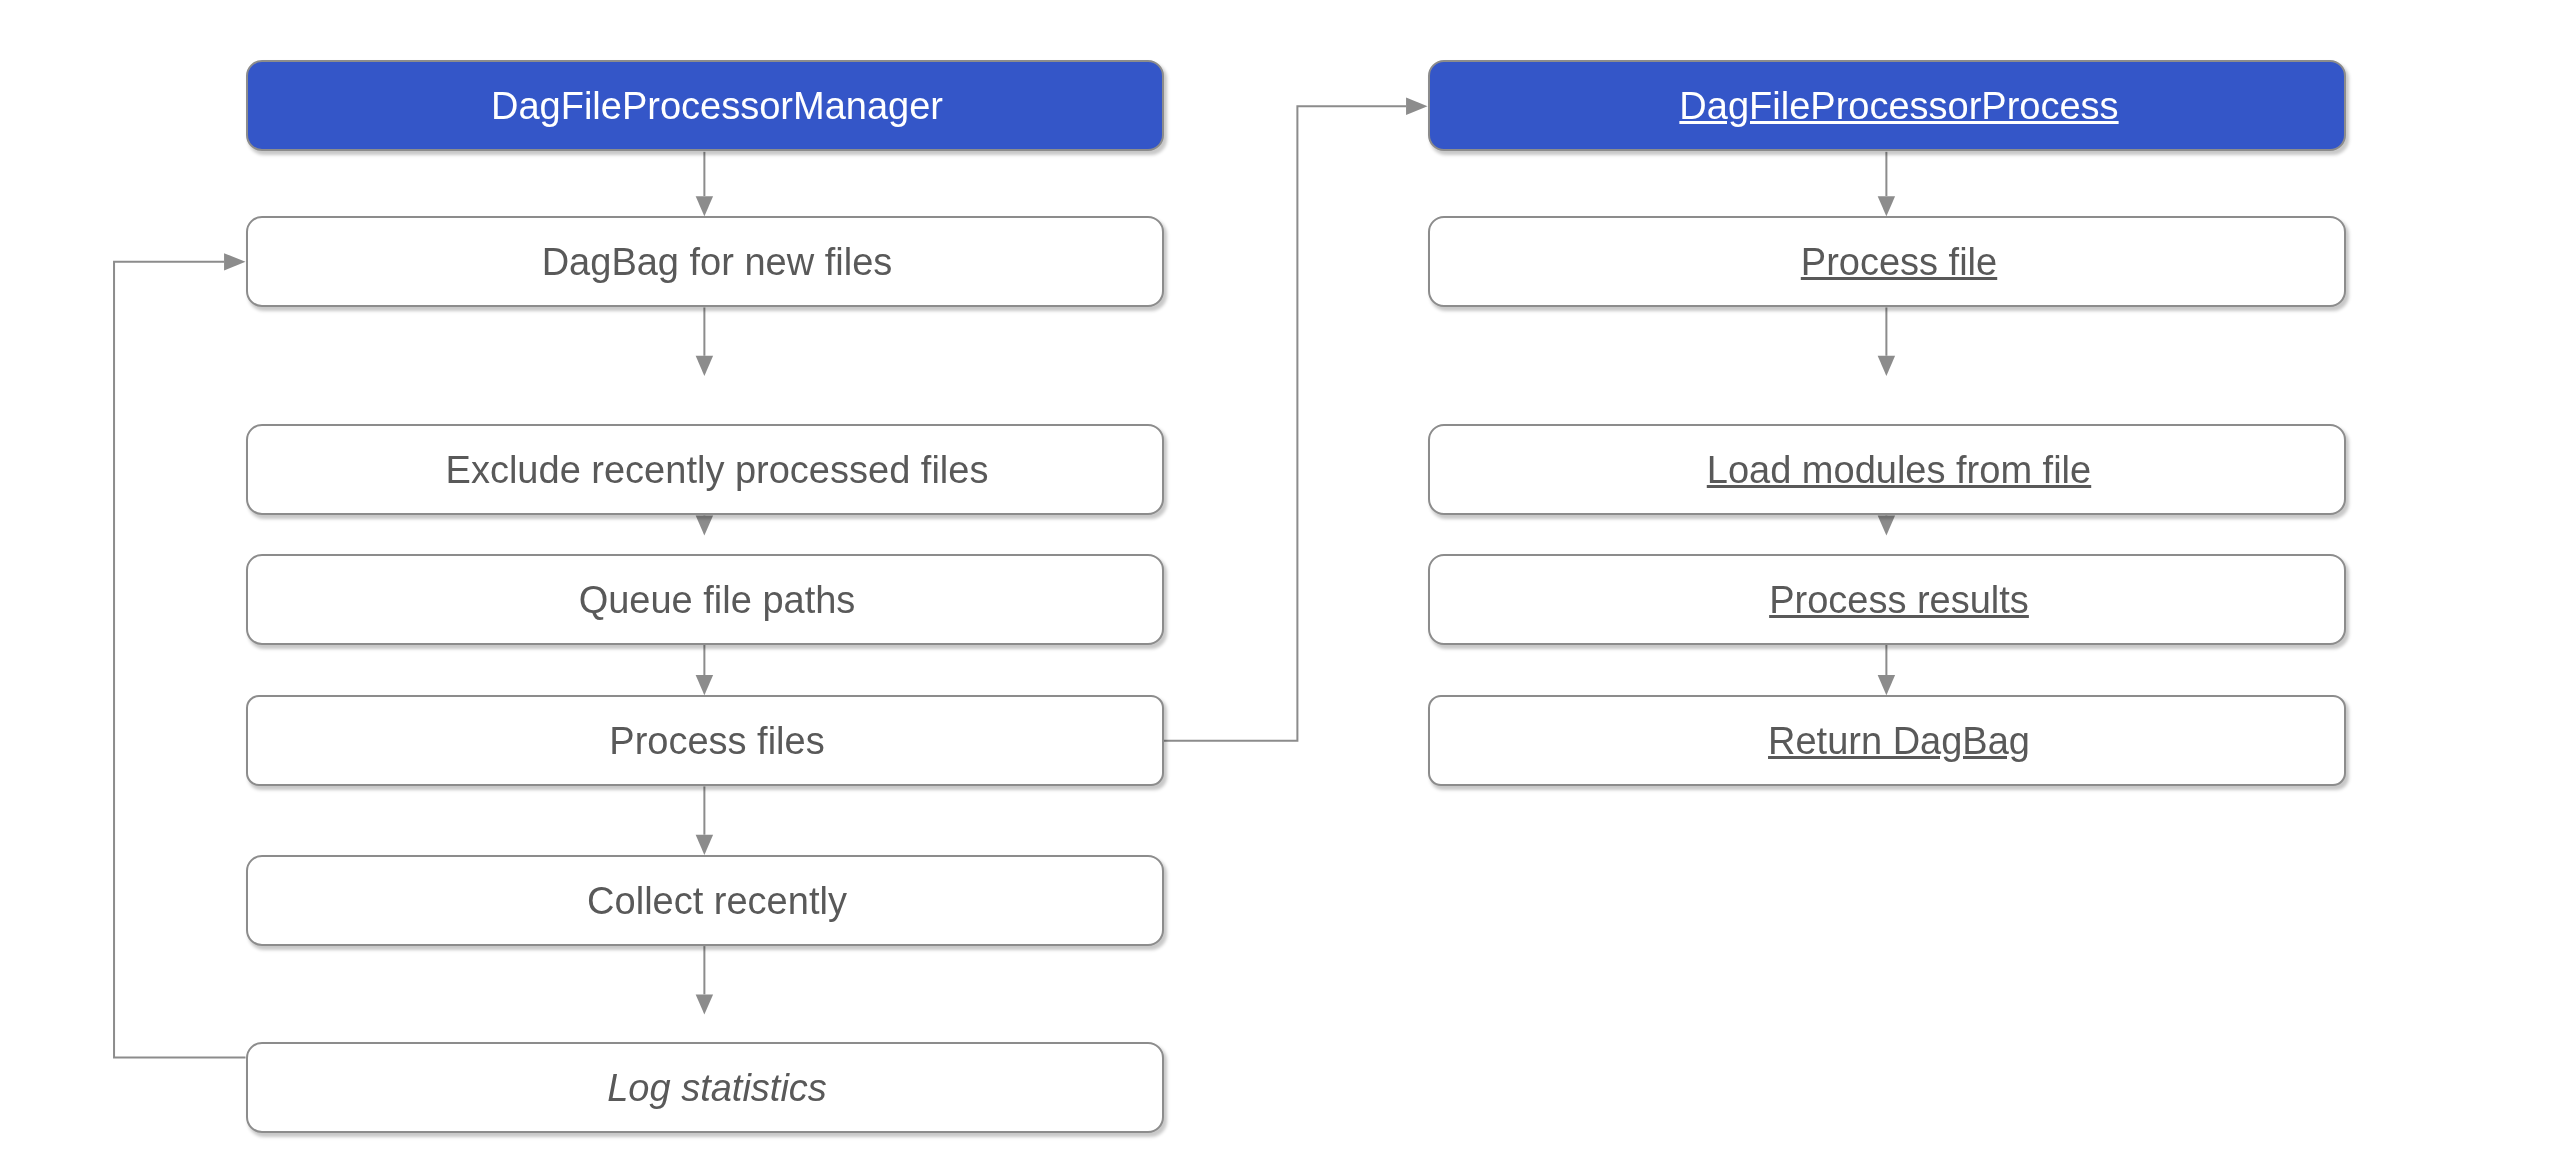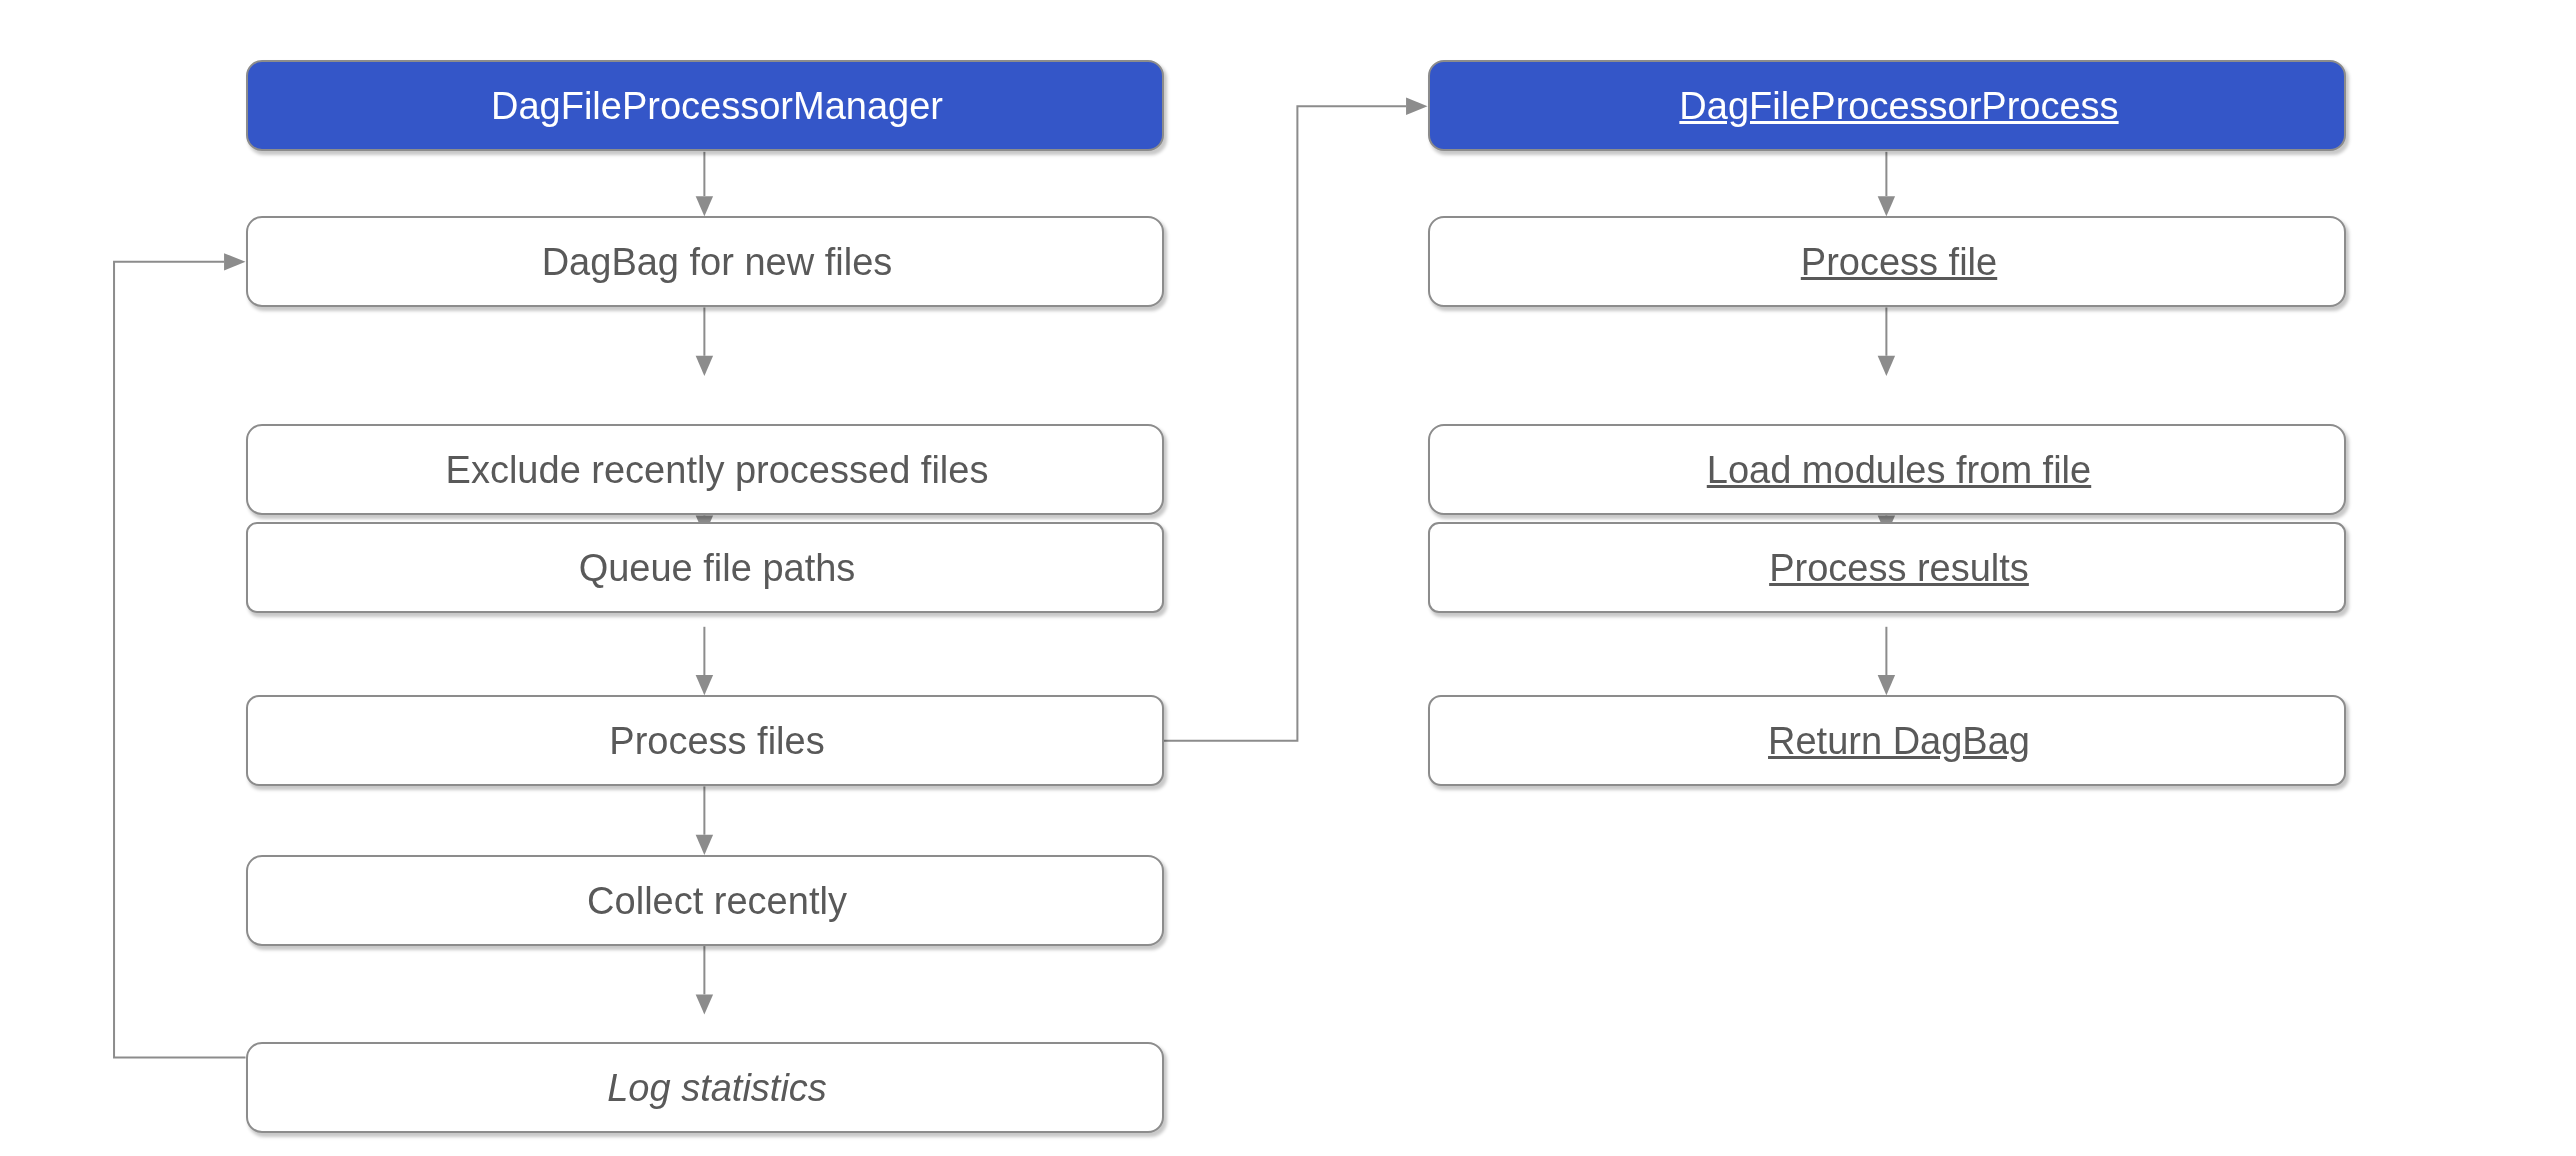--- a/index.html
+++ b/index.html
@@ -50,21 +50,21 @@
     color: #ffffff;
     border-color: #8C8C8C;
   }
   
   .col-left  { left: 246px; }
   .col-right { left: 1428px; text-decoration: underline; }
   
   .row-h { top: 60px;  }
   .row-0 { top: 216px; }
   .row-1 { top: 376px; margin-top: 48px; }
-  .row-2 { top: 522px; border-radius: 11px; }
+  .row-2 { top: 554px; }
   .row-3 { top: 695px; border-radius: 13px; }
   .row-4 { top: 855px; }
   .row-5 { top: 1042px; font-style: italic; }
 </style>
 </head>
 <body>
 
 <div id="canvas">
 
   <svg id="edges-svg" width="2576" height="1157" viewBox="0 0 3840 1724" fill="none" xmlns="http://www.w3.org/2000/svg">

